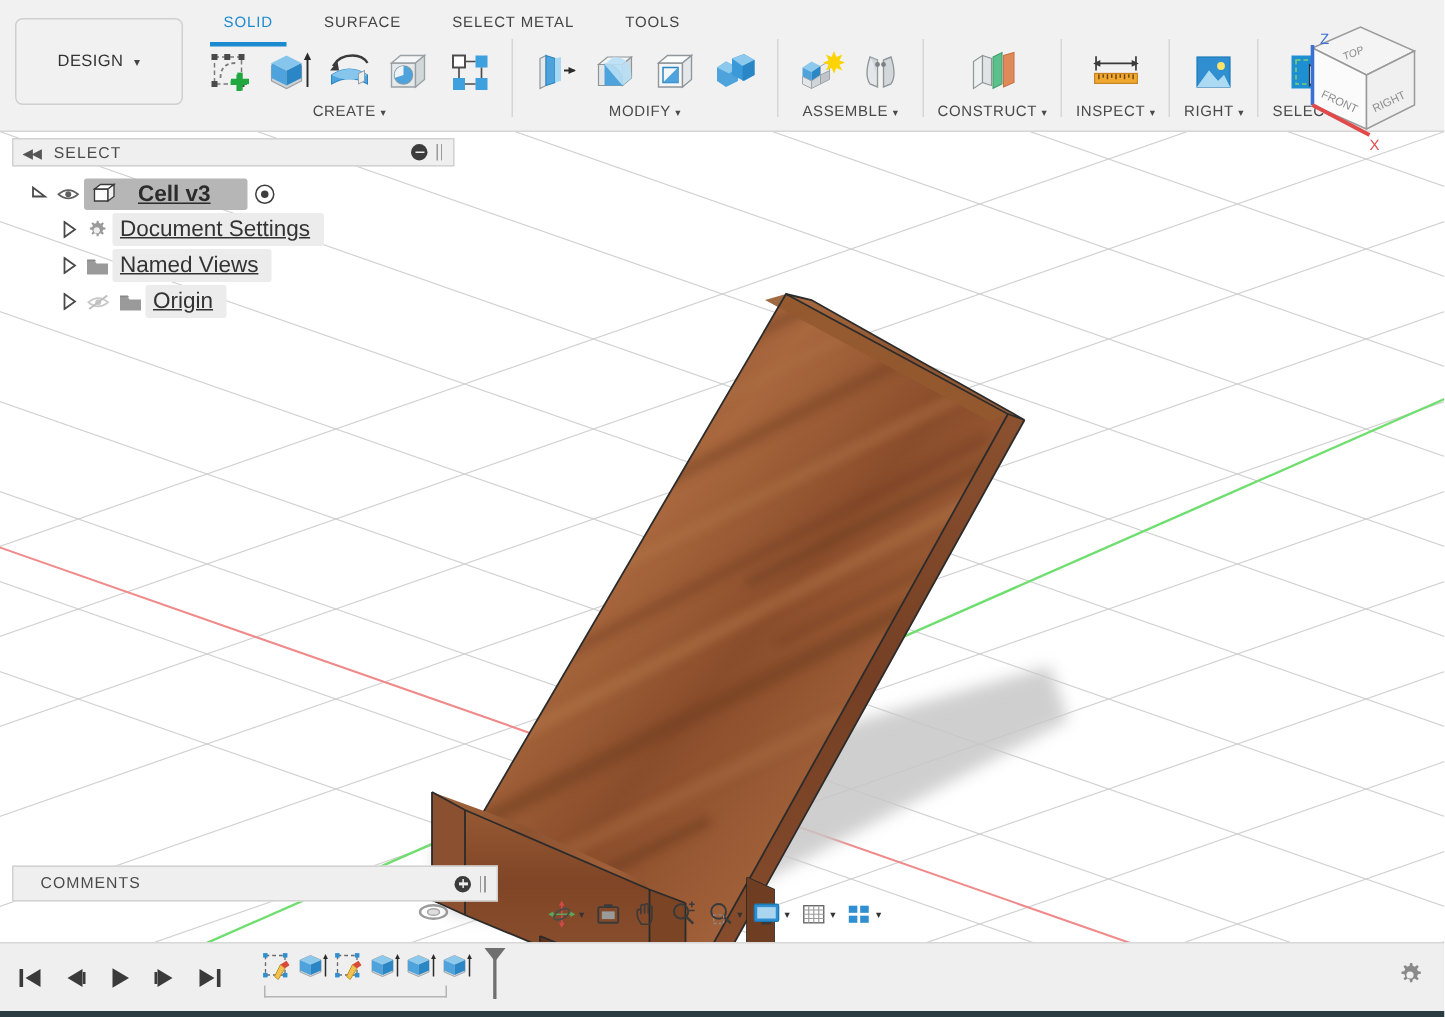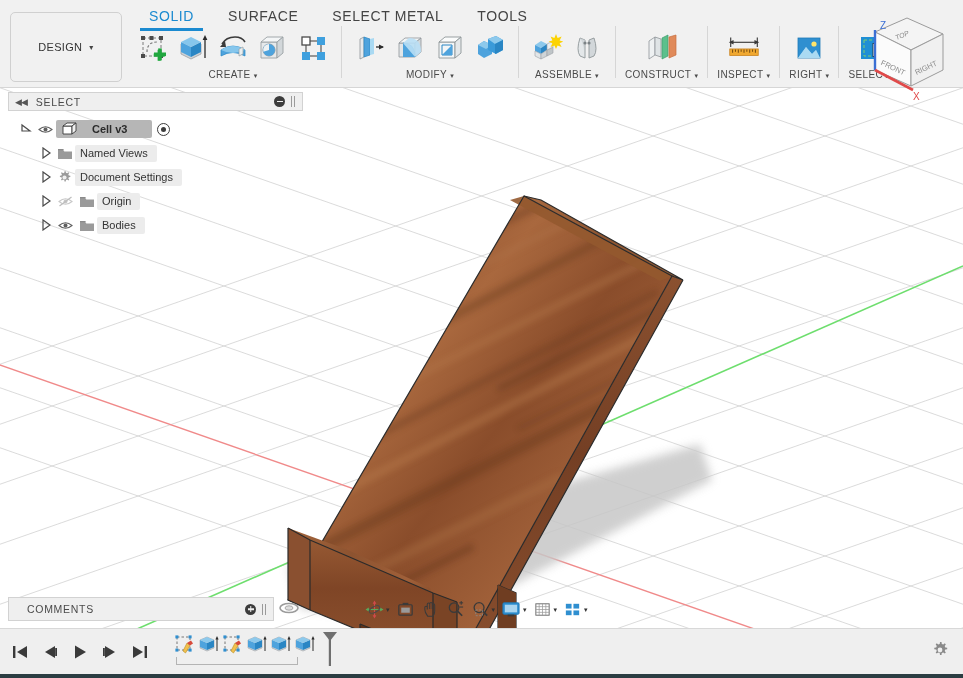--- a/index.html
+++ b/index.html
@@ -10,36 +10,36 @@
   }
   #app { position: relative; width: 963px; height: 678px; }
 
   
   .ribbon {
     position: absolute; top: 0; left: 0; width: 963px; height: 88px;
     background: #f1f1f1; border-bottom: 1px solid #d6d6d6;
     display: flex; align-items: flex-start;
   }
   .design-btn {
-    width: 112px; height: 70px; margin: 12px 0 0 10px;
+    width: 112px; height: 58px; margin: 12px 0 0 10px;
     border: 1px solid #d0d0d0; border-radius: 5px; background: #f1f1f1;
     display: flex; align-items: center; justify-content: center;
     font-size: 11px; color: #333; letter-spacing: .3px; cursor: pointer;
     flex: 0 0 auto;
   }
   .design-btn .caret { margin-left: 7px; font-size: 8px; color: #444; }
 
   .tabsAndTools { flex: 1 1 auto; position: relative; height: 88px; }
 
   .tabrow {
     position: absolute; top: 6px; left: 10px; height: 20px;
     display: flex; align-items: center; gap: 0px;
   }
   .tab {
-    font-size: 14px; color: #444; letter-spacing: .6px;
+    font-size: 10px; color: #444; letter-spacing: .6px;
     padding: 0 17px; height: 20px; line-height: 20px; cursor: pointer;
     position: relative; white-space: nowrap;
   }
   .tab.active { color: #1b8ad0; }
   .tab.active::after {
     content: ""; position: absolute; left: 8px; right: 8px; bottom: -5px;
     height: 3px; background: #1b8ad0;
   }
 
   .grouprow {
@@ -88,37 +88,37 @@
 
   .tree { padding-top: 6px; }
   .trow { display: flex; align-items: center; height: 24px; padding-left: 10px; }
   .twist {
     width: 16px; height: 16px; display: flex; align-items: center; justify-content: center;
     cursor: pointer; flex: 0 0 auto;
   }
   .eye { width: 22px; height: 16px; display: flex; align-items: center; justify-content: center; cursor: pointer; flex:0 0 auto;}
   .ticon { width: 21px; height: 16px; display: flex; align-items: center; justify-content: center; flex:0 0 auto;}
   .tlabel {
-    font-size: 11px; color: #333; padding: 2px 9px 3px 5px; border-radius: 2px;
-    background: #ececec; white-space: nowrap; cursor: pointer;
+    font-size: 15px; color: #333; padding: 2px 9px 3px 5px; border-radius: 2px;
+    background: #ececec; white-space: nowrap; cursor: pointer; text-decoration: underline;
   }
   .trow.root .tlabel { background: #b6b6b6; color: #2b2b2b; font-weight: bold; padding-right: 22px; padding-left: 12px;}
   .root-chip { display: flex; align-items: center; background: #b6b6b6; border-radius: 2px; padding: 1px 3px; }
   .root-chip .tlabel { background: transparent; padding: 1px 14px 1px 6px; }
   .dot-btn {
     width: 13px; height: 13px; border-radius: 50%; border: 1.6px solid #3d3d3d;
     background: #fff; display: flex; align-items: center; justify-content: center;
     margin-left: 5px; cursor: pointer; flex: 0 0 auto;
   }
   .dot-btn::after { content: ""; width: 5px; height: 5px; border-radius: 50%; background: #3d3d3d; }
   .indent1 { padding-left: 30px; }
 
   
   .comments {
-    position: absolute; left: 8px; top: 597px; width: 266px; height: 24px;
+    position: absolute; left: 8px; top: 577px; width: 324px; height: 24px;
     background: #efefef; border: 1px solid #d2d2d2; display: flex; align-items: center;
     padding: 0 6px; z-index: 30;
   }
   .comments .ctitle { font-size: 10.5px; color: #4a4a4a; letter-spacing: .7px; flex: 1 1 auto; padding-left:12px;}
   .c-plus {
     width: 11px; height: 11px; border-radius: 50%; background: #3c3c3c; position: relative; cursor: pointer;
   }
   .c-plus::before, .c-plus::after {
     content: ""; position: absolute; background: #efefef;
     left: 50%; top: 50%; transform: translate(-50%,-50%);
@@ -655,41 +655,41 @@
         <span class="dot-btn"></span>
       </div>
 
       <div class="trow indent1">
         <span class="twist">
           <svg width="12" height="12" viewBox="0 0 12 12">
               <polygon points="3,1 10,6 3,11" fill="none" stroke="#4a4a4a" stroke-width="1.2"></polygon>
             </svg>
         </span>
         <span class="ticon">
-          <svg width="16" height="13" viewBox="0 0 16 13">
-            <path d="M1 3 h5 l1.4 1.6 h7.6 V12 H1 Z" fill="#9a9a9a"></path>
-            <path d="M1 2 h5.2 l1 1.2 H1 Z" fill="#8a8a8a"></path>
+          <svg width="15" height="15" viewBox="0 0 16 16">
+            <path d="M8 1.2 l1.3 0 .25 1.6 1.3 .55 1.3-1 .9 .9 -1 1.3 .55 1.3 1.6 .25 0 1.3 -1.6 .25 -.55 1.3 1 1.3 -.9 .9 -1.3-1 -1.3 .55 -.25 1.6 -1.3 0 -.25-1.6 -1.3-.55 -1.3 1 -.9-.9 1-1.3 -.55-1.3 -1.6-.25 0-1.3 1.6-.25 .55-1.3 -1-1.3 .9-.9 1.3 1 1.3-.55 z" fill="#9a9a9a"></path>
+            <circle cx="8" cy="8" r="2.2" fill="#efefef"></circle>
           </svg>
         </span>
-        <span class="tlabel">Named Views</span>
+        <span class="tlabel">Document Settings</span>
       </div>
 
       <div class="trow indent1">
         <span class="twist">
           <svg width="12" height="12" viewBox="0 0 12 12">
               <polygon points="3,1 10,6 3,11" fill="none" stroke="#4a4a4a" stroke-width="1.2"></polygon>
             </svg>
         </span>
         <span class="ticon">
-          <svg width="15" height="15" viewBox="0 0 16 16">
-            <path d="M8 1.2 l1.3 0 .25 1.6 1.3 .55 1.3-1 .9 .9 -1 1.3 .55 1.3 1.6 .25 0 1.3 -1.6 .25 -.55 1.3 1 1.3 -.9 .9 -1.3-1 -1.3 .55 -.25 1.6 -1.3 0 -.25-1.6 -1.3-.55 -1.3 1 -.9-.9 1-1.3 -.55-1.3 -1.6-.25 0-1.3 1.6-.25 .55-1.3 -1-1.3 .9-.9 1.3 1 1.3-.55 z" fill="#9a9a9a"></path>
-            <circle cx="8" cy="8" r="2.2" fill="#efefef"></circle>
+          <svg width="16" height="13" viewBox="0 0 16 13">
+            <path d="M1 3 h5 l1.4 1.6 h7.6 V12 H1 Z" fill="#9a9a9a"></path>
+            <path d="M1 2 h5.2 l1 1.2 H1 Z" fill="#8a8a8a"></path>
           </svg>
         </span>
-        <span class="tlabel">Document Settings</span>
+        <span class="tlabel">Named Views</span>
       </div>
 
       <div class="trow indent1">
         <span class="twist">
           <svg width="12" height="12" viewBox="0 0 12 12">
               <polygon points="3,1 10,6 3,11" fill="none" stroke="#4a4a4a" stroke-width="1.2"></polygon>
             </svg>
         </span>
         <span class="eye">
           <svg width="15" height="11" viewBox="0 0 15 11">
@@ -700,40 +700,20 @@
         </span>
         <span class="ticon">
           <svg width="16" height="13" viewBox="0 0 16 13">
             <path d="M1 3 h5 l1.4 1.6 h7.6 V12 H1 Z" fill="#9a9a9a"></path>
             <path d="M1 2 h5.2 l1 1.2 H1 Z" fill="#8a8a8a"></path>
           </svg>
         </span>
         <span class="tlabel">Origin</span>
       </div>
 
-      <div class="trow indent1">
-        <span class="twist">
-          <svg width="12" height="12" viewBox="0 0 12 12">
-              <polygon points="3,1 10,6 3,11" fill="none" stroke="#4a4a4a" stroke-width="1.2"></polygon>
-            </svg>
-        </span>
-        <span class="eye">
-          <svg width="15" height="11" viewBox="0 0 15 11">
-            <path d="M1 5.5 Q7.5 0 14 5.5 Q7.5 11 1 5.5 Z" fill="none" stroke="#606060" stroke-width="1.1"></path>
-            <circle cx="7.5" cy="5.5" r="2" fill="#606060"></circle>
-          </svg>
-        </span>
-        <span class="ticon">
-          <svg width="16" height="13" viewBox="0 0 16 13">
-            <path d="M1 3 h5 l1.4 1.6 h7.6 V12 H1 Z" fill="#9a9a9a"></path>
-            <path d="M1 2 h5.2 l1 1.2 H1 Z" fill="#8a8a8a"></path>
-          </svg>
-        </span>
-        <span class="tlabel">Bodies</span>
-      </div>
 
 
     </div>
   </div>
 
   <div class="comments">
     <span class="ctitle">COMMENTS</span>
     <span class="c-plus"></span>
     <span class="bh-grip"></span>
   </div>

